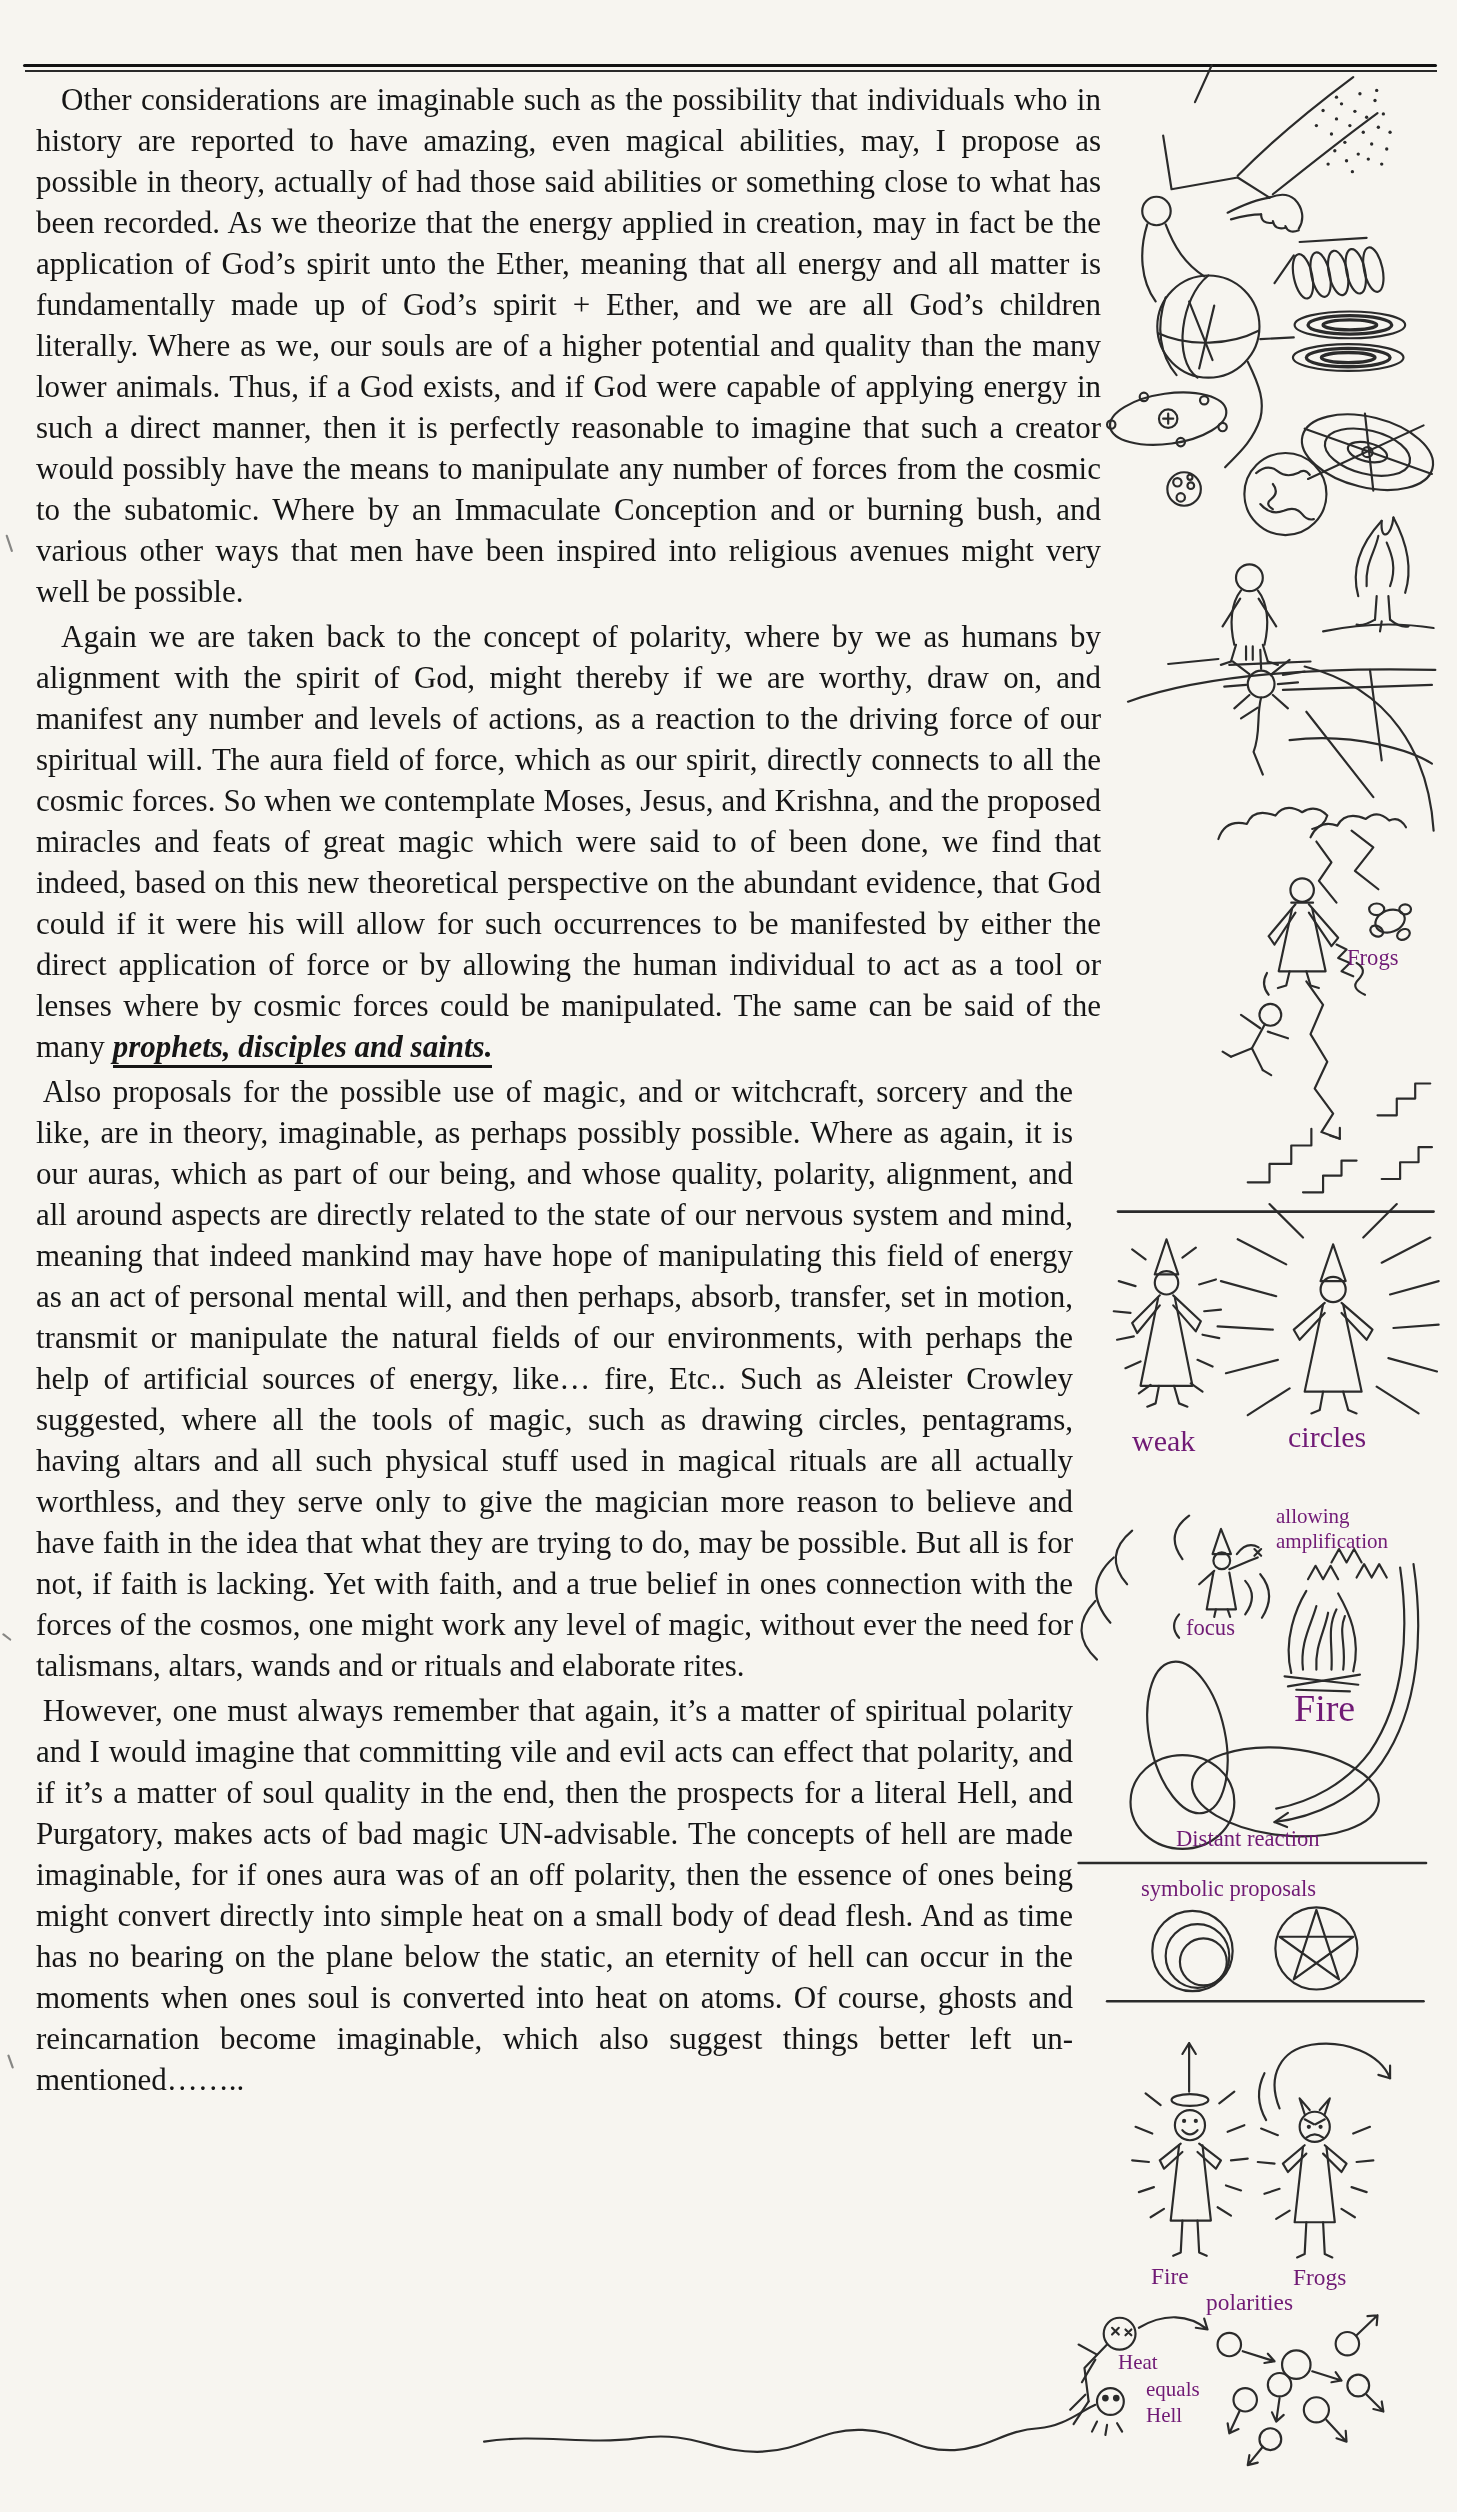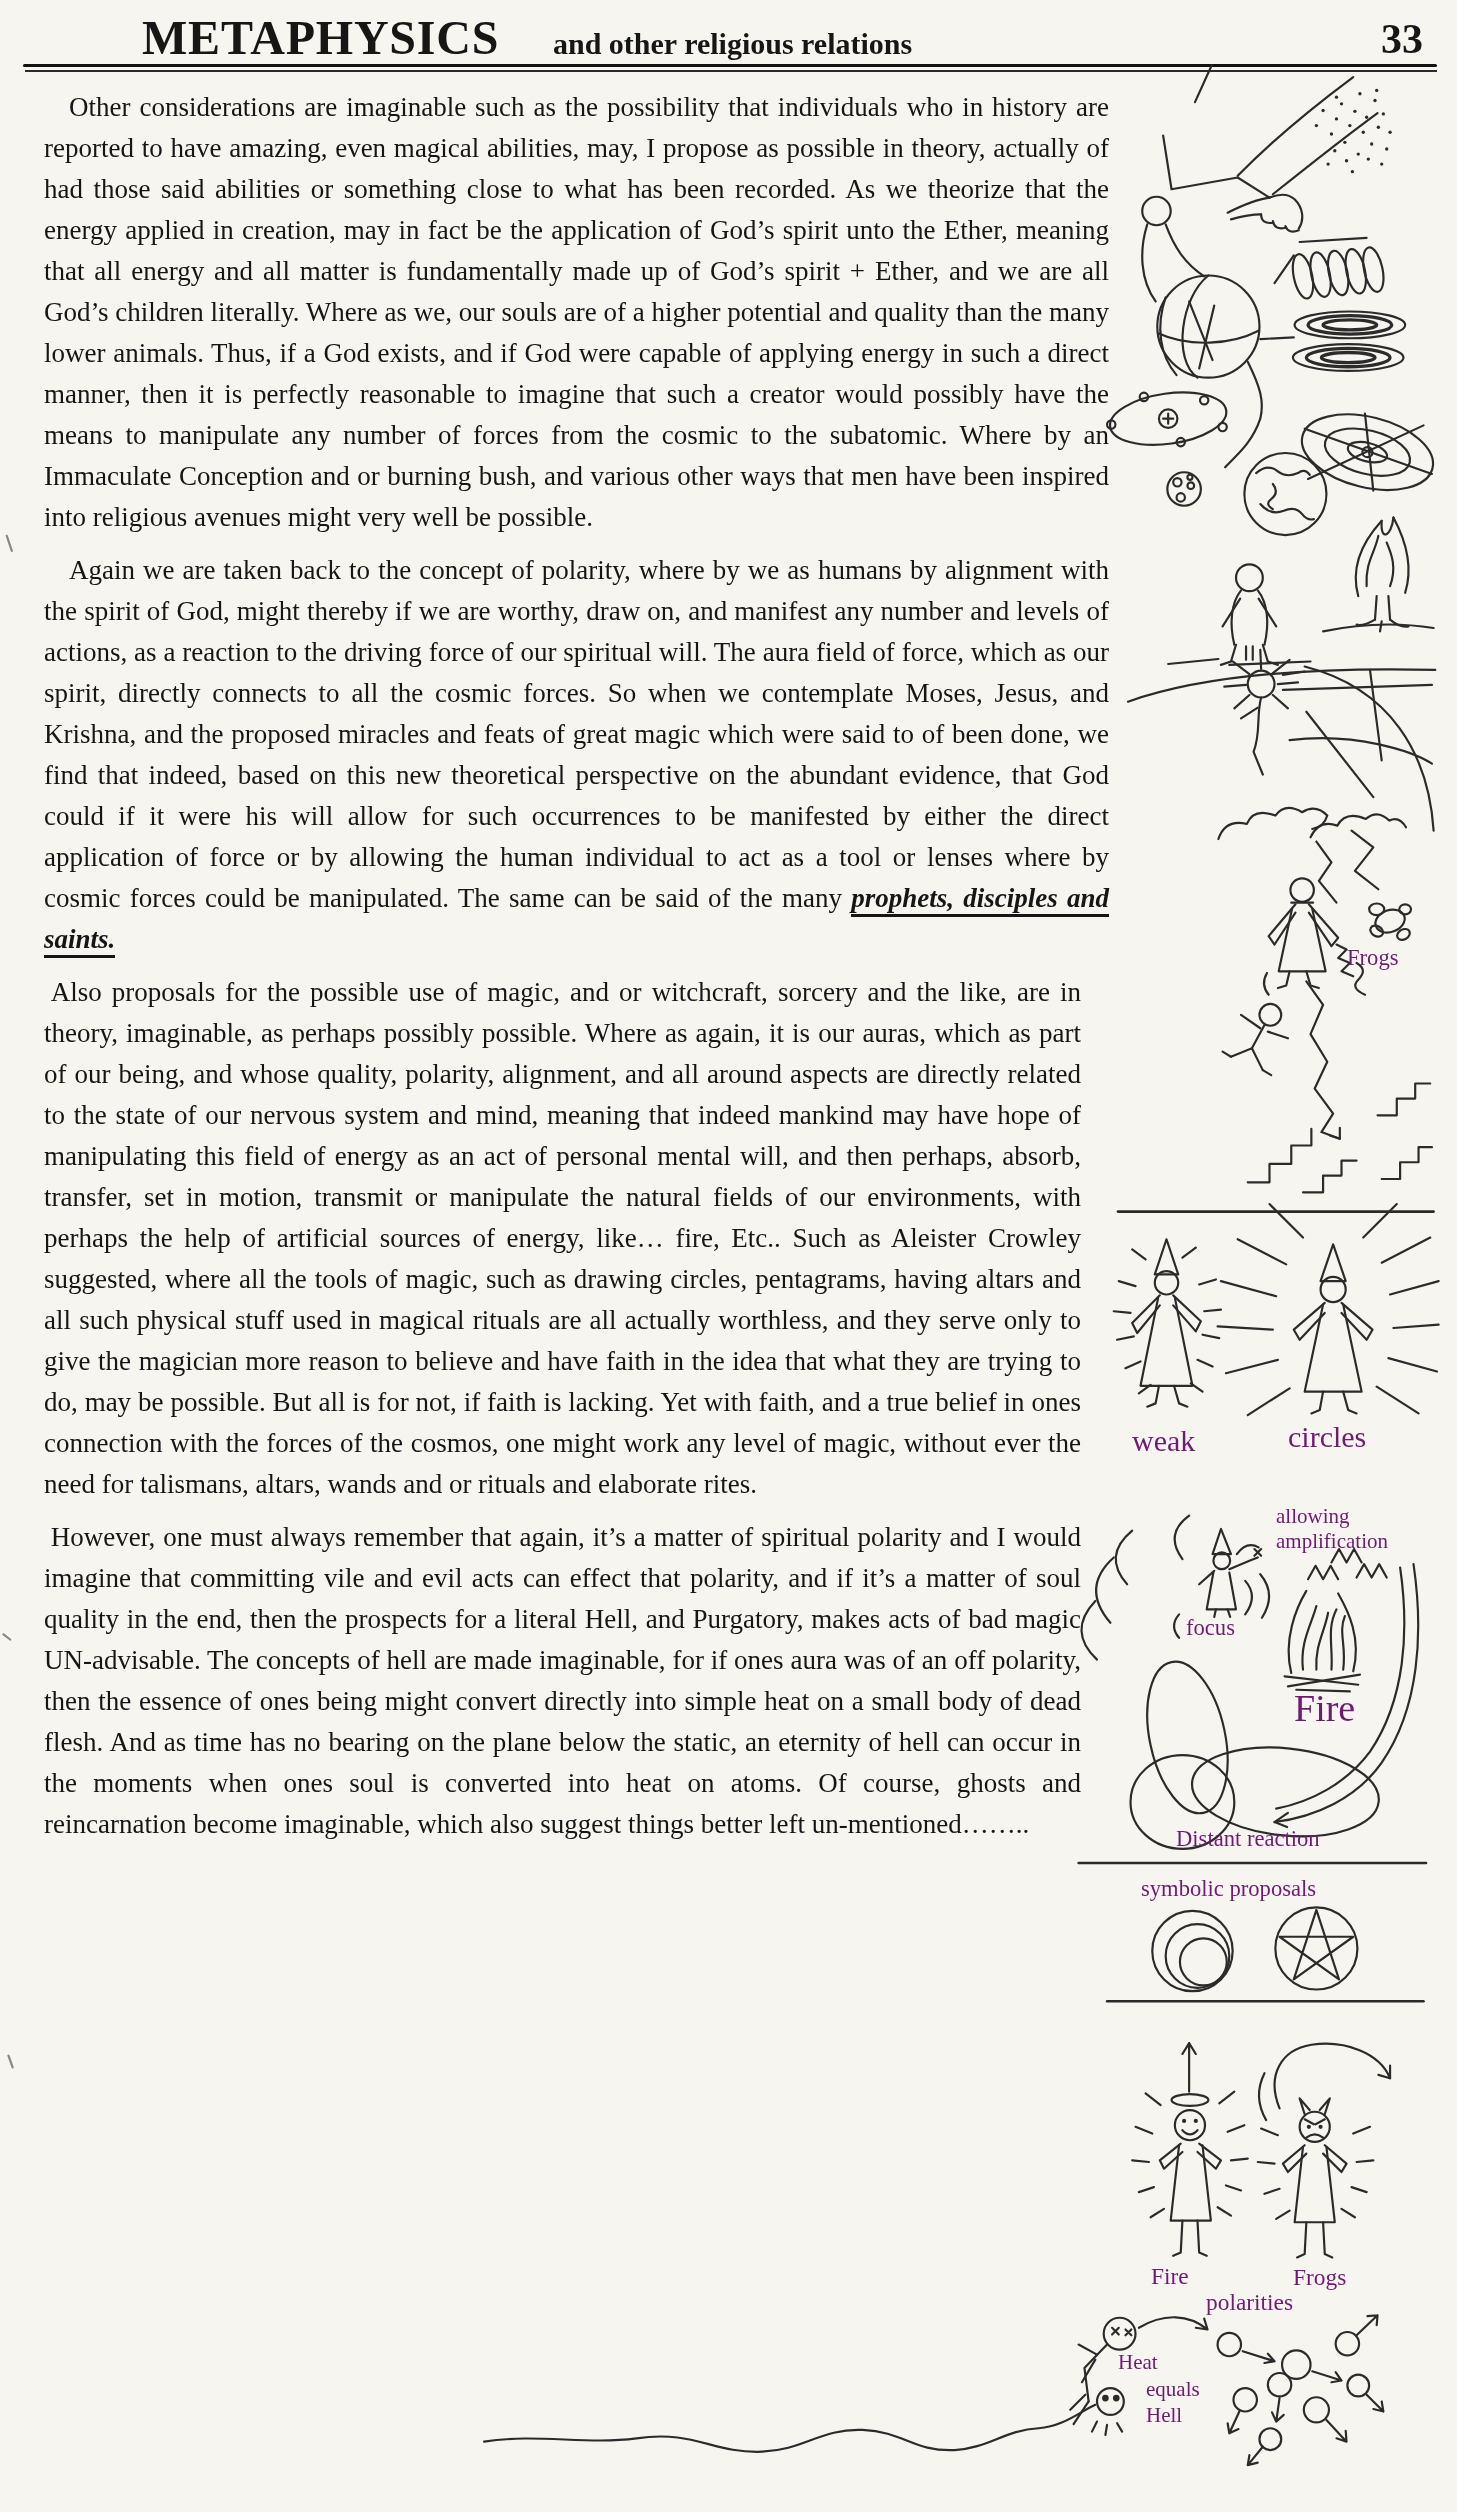--- a/index.html
+++ b/index.html
@@ -14,22 +14,22 @@
   
   .header{position:absolute;top:8.4px;left:0;width:100%;height:59px;}
   .title{position:absolute;left:142px;top:1.7px;font-size:48px;font-weight:bold;letter-spacing:0.8px;}
   .subtitle{position:absolute;left:553px;top:18.4px;font-size:30px;font-weight:bold;}
   .pagenum{position:absolute;right:35px;top:6.7px;font-size:42px;font-weight:bold;}
   .rule-thick{position:absolute;left:23.4px;top:64px;width:1414px;height:3.3px;background:#121212;border-radius:1.7px;}
   .rule-thin{position:absolute;left:25px;top:70px;width:1412px;height:1.7px;background:#2a2a2a;}
   
   .text-col{position:absolute;left:32px;top:75px;width:1089px;}
   .para{
-    margin:12px;padding:0;
-    font-size:27px;line-height:41px;
+    margin:4px;padding:0;
+    font-size:31px;line-height:41px;
     text-align:justify;
     width:1065px;
   }
   .para.narrow{width:1037px;}
   .indent-lg{text-indent:25px;}
   .indent-sm{text-indent:6.7px;}
   .emph{
     font-weight:bold;font-style:italic;
     border-bottom:3.3px solid #161616;
     padding-bottom:0.8px;
@@ -47,25 +47,20 @@
   }
   .doodles .dot{fill:#2b2b2b;stroke:none;}
   .doodles .bold{stroke-width:4;}
   .doodles .ruleline{stroke-width:3;}
 </style>
 </head>
 <body>
 
 <div class="page">
 
-  <div class="header">
-    <span class="title">METAPHYSICS</span>
-    <span class="subtitle">and other religious relations</span>
-    <span class="pagenum">33</span>
-  </div>
   <div class="rule-thick"></div>
   <div class="rule-thin"></div>
 
   <div class="text-col">
     <p class="para indent-lg">Other considerations are imaginable such as the possibility that individuals who in history are reported to have amazing, even magical abilities, may, I propose as possible in theory, actually of had those said abilities or something close to what has been recorded.  As we theorize that the energy applied in creation, may in fact be the application of God’s spirit unto the Ether, meaning that all energy and all matter is fundamentally made up of God’s spirit + Ether, and we are all God’s children literally. Where as we, our souls are of a higher potential and quality than the many lower animals. Thus, if a God exists, and if God were capable of applying energy in such a direct manner, then it is perfectly reasonable to imagine that such a creator would possibly have the means to manipulate any number of forces from the cosmic to the subatomic. Where by an Immaculate Conception and or burning bush, and various other ways that men have been inspired into religious avenues might very well be possible.</p>
     <p class="para indent-lg"><span>Again we are taken back to the concept of polarity, where by we as humans by alignment with the spirit of God, might thereby if we are worthy, draw on, and manifest any number and levels of actions, as a reaction to the driving force of our spiritual will. The aura field of force, which as our spirit, directly connects to all the cosmic forces. So when we contemplate Moses, Jesus, and Krishna, and the proposed miracles and feats of great magic which were said to of been done, we find that indeed, based on this new theoretical perspective on the abundant evidence, that God could if it were his will allow for such occurrences to be manifested by either the direct application of force or by allowing the human individual to act as a tool or lenses where by cosmic forces could be manipulated. The same can be said of the many </span><span class="emph">prophets, disciples and saints.</span></p>
     <p class="para narrow indent-sm">Also proposals for the possible use of magic, and or witchcraft, sorcery and the like, are in theory, imaginable, as perhaps possibly possible. Where as again, it is our auras, which as part of our being, and whose quality, polarity, alignment, and all around aspects are directly related to the state of our nervous system and mind, meaning that indeed mankind may have hope of manipulating this field of energy as an act of personal mental will, and then perhaps, absorb, transfer, set in motion, transmit or manipulate the natural fields of our environments, with perhaps the help of artificial sources of energy, like… fire,  Etc.. Such as Aleister Crowley suggested, where all the tools of magic, such as drawing circles, pentagrams, having altars  and all such physical stuff used in magical rituals are all actually worthless, and they serve only to give the magician more reason to believe and have faith in the idea that what they are trying to do, may be possible. But all is for not, if faith is lacking. Yet with faith, and a true belief in ones connection with the forces of the cosmos, one might work any level of magic, without ever the need for talismans, altars, wands and or rituals and elaborate rites.</p>
     <p class="para narrow indent-sm">However, one must always remember that again, it’s a matter of spiritual polarity and I would imagine that committing vile and evil acts can effect that polarity, and if it’s a matter of soul quality in the end, then the prospects for a literal Hell, and Purgatory, makes acts of bad magic UN-advisable. The concepts of hell are made imaginable, for if ones aura was of an off polarity, then the essence of ones being might convert directly into simple heat on a small body of dead flesh. And as time has no bearing on the plane below the static, an eternity of hell can occur in the moments when  ones soul is converted into heat on atoms.  Of course, ghosts and reincarnation become imaginable, which also suggest things better left un-mentioned……..</p>
   </div>
 

